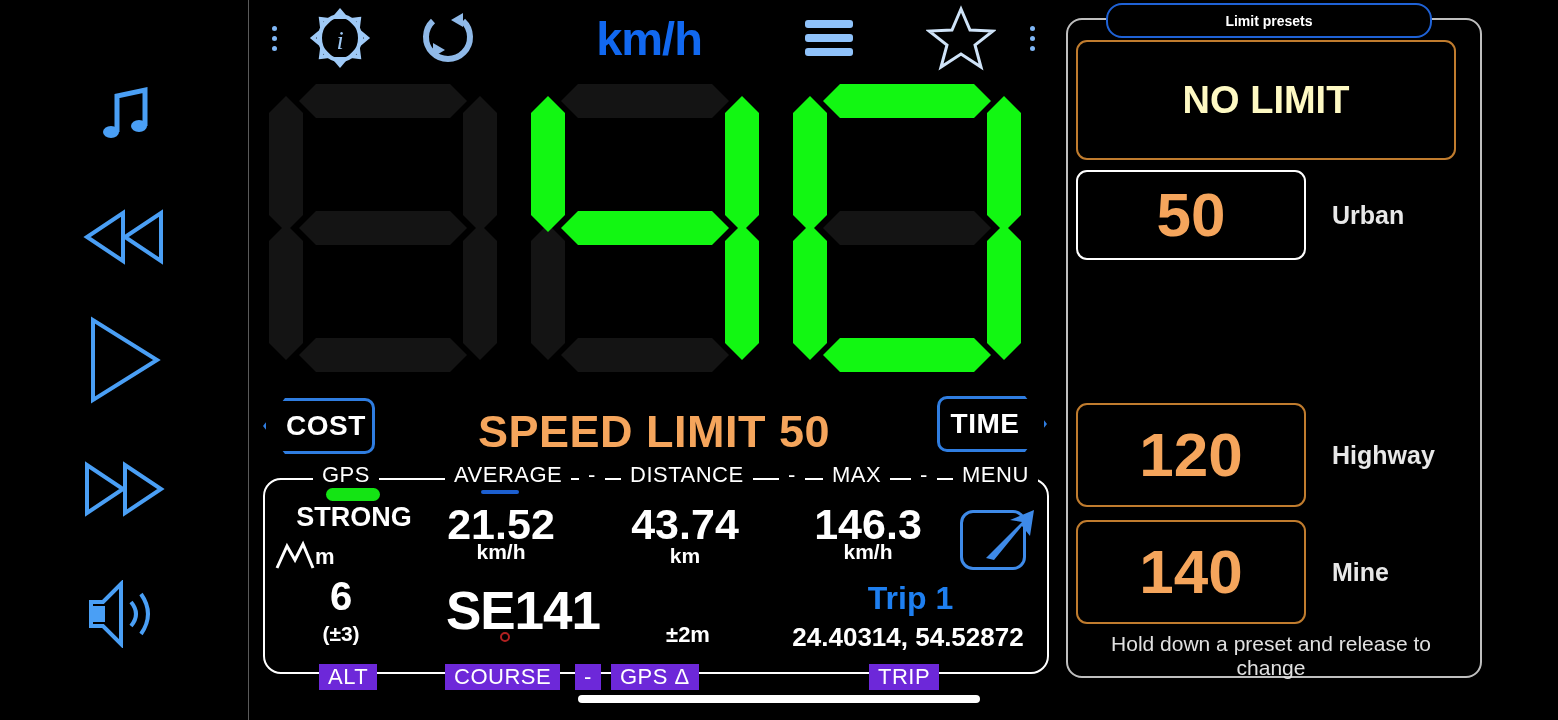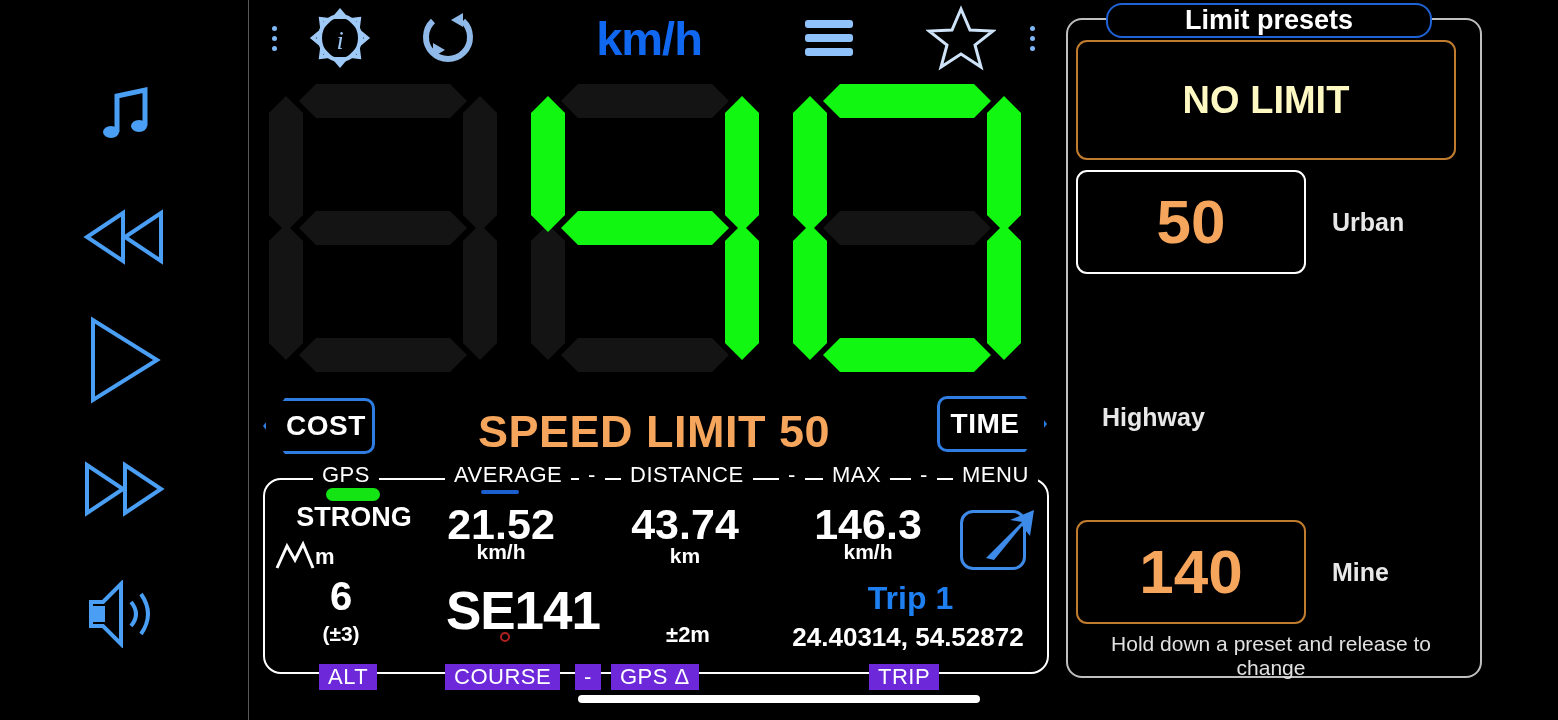--- a/index.html
+++ b/index.html
@@ -94,21 +94,21 @@
   #course-val{left:160px;top:102px;width:200px;font-size:53px;letter-spacing:-1px;}
   #course-deg{position:absolute;left:237px;top:154px;width:10px;height:10px;border:2px solid #b02020;border-radius:50%;box-sizing:border-box;}
   #gpsd-val{left:350px;top:144px;width:150px;font-size:22px;}
   #trip-name{left:520px;top:102px;width:255px;font-size:32px;color:#1e7ff0;}
   #trip-coords{left:490px;top:144px;width:310px;font-size:26px;}
 
   
   #right{position:absolute;left:1060px;top:0;width:498px;height:720px;background:#000;}
   #right-box{position:absolute;left:6px;top:18px;width:412px;height:656px;border:2px solid #bfbfbf;border-radius:16px;}
   #presets-title{position:absolute;left:46px;top:3px;width:322px;height:31px;border:2px solid #1f62d6;border-radius:16px;background:#000;
-    display:flex;align-items:center;justify-content:center;font-size:27px;font-weight:bold;color:#fff;}
+    display:flex;align-items:center;justify-content:center;font-size:14px;font-weight:bold;color:#fff;}
   .preset-row{position:absolute;display:flex;align-items:center;}
   .pbtn{box-sizing:border-box;border-radius:11px;background:#000;display:flex;align-items:center;justify-content:center;}
   .pbtn.orange{border:2px solid #c07c2e;}
   .pbtn.white{border:2px solid #ffffff;}
   .pnum{font-size:62px;font-weight:bold;color:#f5a55c;line-height:1;}
   .plabel{font-size:25px;font-weight:bold;color:#e8e8e8;margin-left:26px;white-space:nowrap;}
   #nolimit{position:absolute;left:16px;top:40px;width:380px;height:120px;}
   #nolimit .nl-text{font-size:38px;font-weight:bold;color:#fef9c3;}
   #preset-hint{position:absolute;left:30px;top:632px;width:362px;text-align:center;font-size:21px;color:#e0e0e0;line-height:1.15;}
 
@@ -316,28 +316,31 @@
   <div id="right-box"></div>
   <div id="presets-title">
     <span>Limit presets</span>
   </div>
 
   <div class="pbtn orange" id="nolimit">
     <span class="nl-text">NO LIMIT</span>
   </div>
 
   <div class="preset-row" style="left:16px;top:170px;">
-    <div class="pbtn white" style="width:230px;height:104px;">
+    <div class="pbtn white" style="width:230px;height:90px;">
       <span class="pnum">50</span>
     </div>
     <span class="plabel">Urban</span>
   </div>
 
 
   <div class="preset-row" style="left:16px;top:403px;">
+    <div class="pbtn orange" style="width:230px;height:104px;">
+      <span class="pnum">120</span>
+    </div>
     <span class="plabel">Highway</span>
   </div>
 
   <div class="preset-row" style="left:16px;top:520px;">
     <div class="pbtn orange" style="width:230px;height:104px;">
       <span class="pnum">140</span>
     </div>
     <span class="plabel">Mine</span>
   </div>
 

